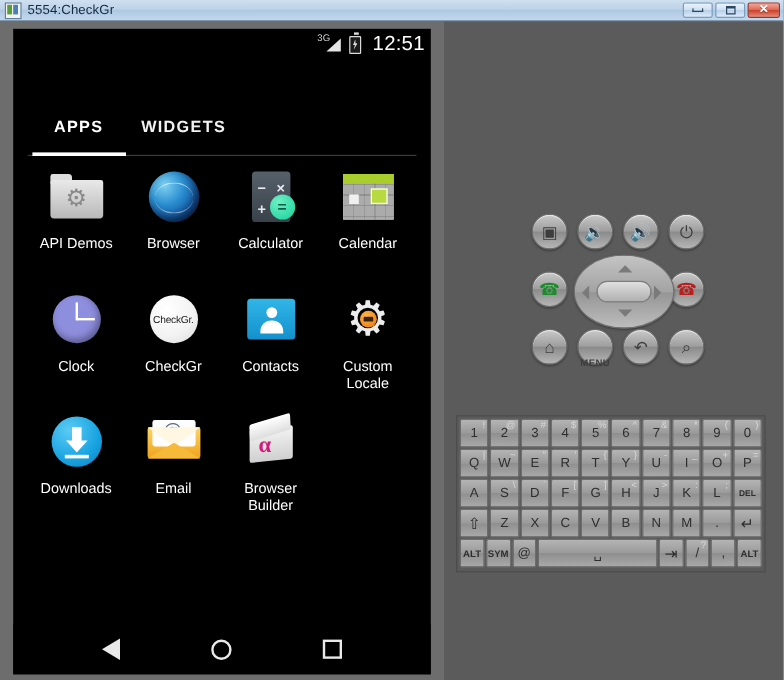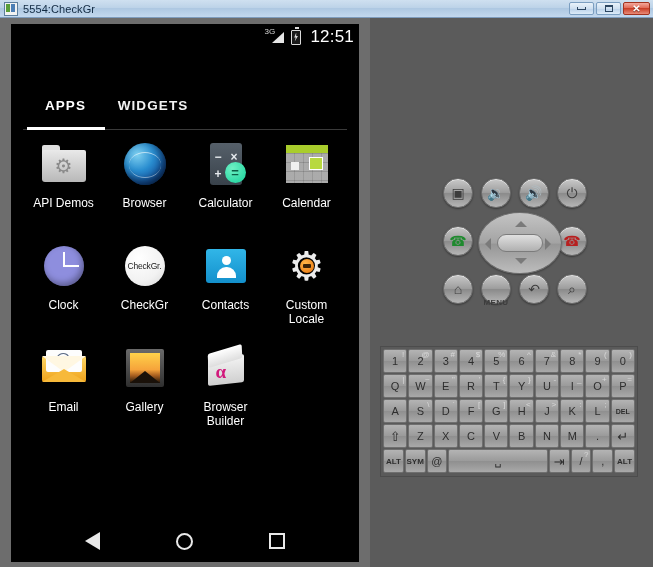--- a/index.html
+++ b/index.html
@@ -901,40 +901,41 @@
             <div class="app-icon ic-gear">
               <span class="g-outer">⚙</span>
                 <span class="g-core"></span>
             </div>
             <div class="app-label">Custom
 Locale</div>
           </div>
 
 
 
+          <div class="app-cell">
+            <div class="app-icon ic-dl">
+              <span class="circle"></span>
+                <span class="arrow"></span>
+                <span class="arrowhead"></span>
+                <span class="bar"></span>
+            </div>
+            <div class="app-label">Downloads</div>
+          </div>
 
           <div class="app-cell">
             <div class="app-icon ic-email">
               <span class="env"></span>
                 <span class="flapback"></span>
                 <span class="at">@</span>
               <span class="flap"></span>
                 <span class="flap2"></span>
             </div>
             <div class="app-label">Email</div>
           </div>
 
-          <div class="app-cell">
-            <div class="app-icon ic-gallery">
-              <span class="frame"></span>
-                <span class="photo"></span>
-                <span class="hill"></span>
-            </div>
-            <div class="app-label">Gallery</div>
-          </div>
 
           <div class="app-cell">
             <div class="app-icon ic-gest">
               <span class="pad"></span>
                 <span class="lid"></span>
                 <span class="glyph">α</span>
             </div>
             <div class="app-label">Browser
 Builder</div>
           </div>

